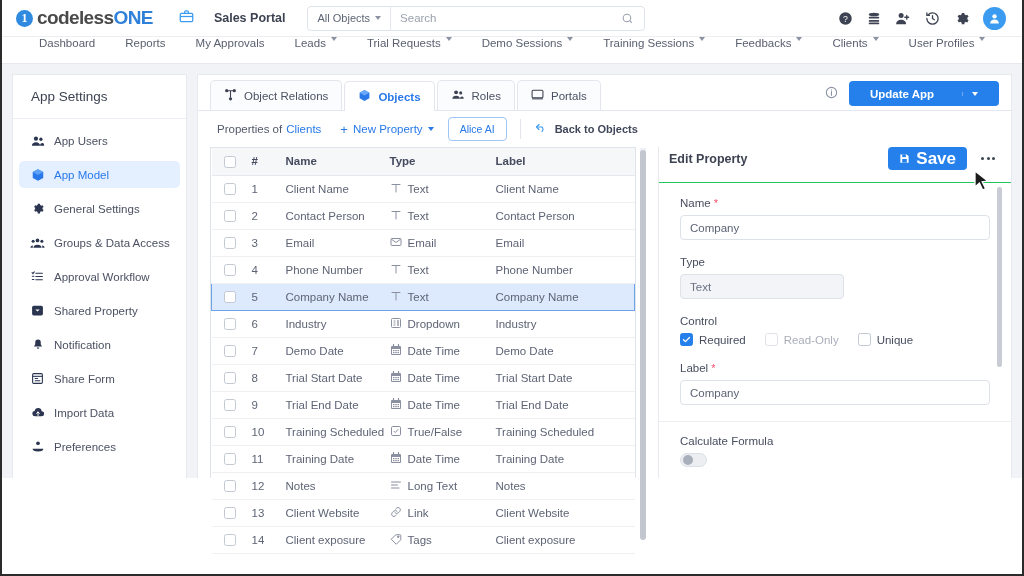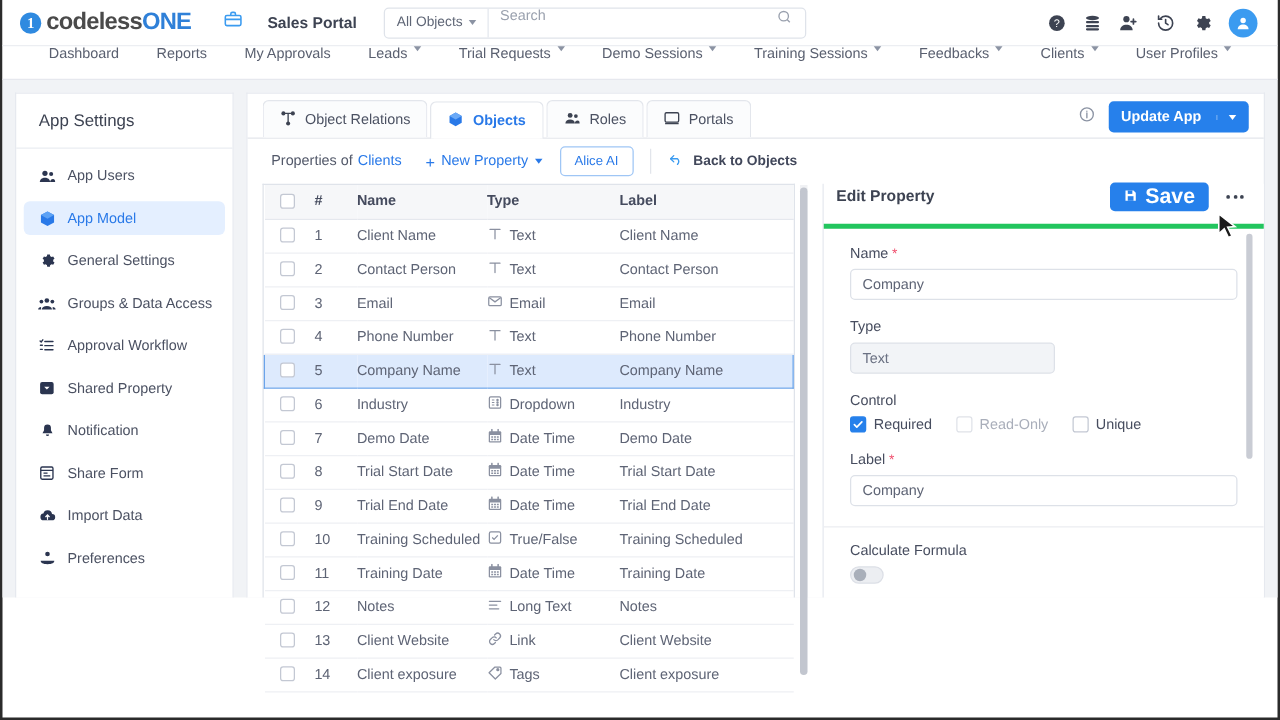--- a/index.html
+++ b/index.html
@@ -39,21 +39,21 @@
   .logo-text .b { color: #2f80d8; }
 
   .portal {
     display: flex; align-items: center; gap: 20px;
     margin-left: 26px;
   }
   .portal-name { font-size: 12.5px; font-weight: bold; color: #3d4352; }
 
   .searchwrap {
     margin-left: 22px;
-    display: flex; align-items: flex-start;
+    display: flex; align-items: center;
     height: 25px; width: 338px;
     border: 1px solid #dfe3ea; border-radius: 4px;
     background: #fff;
   }
   .allobj {
     display: flex; align-items: center; gap: 5px;
     padding: 0 9px; height: 100%;
     font-size: 11px; color: #5f6676;
     border-right: 1px solid #e4e7ee;
     white-space: nowrap;
@@ -172,21 +172,21 @@
   }
   .tabright {
     margin-left: auto; display: flex; align-items: center; gap: 11px;
     padding-right: 12px; padding-bottom: 4px;
   }
   .btn-update {
     display: flex; align-items: center;
     background: #2680eb; color: #fff;
     font-size: 11.5px; font-weight: bold;
     height: 25px; border-radius: 4px;
-    padding: 0 10px; gap: 12px;
+    padding: 0 21px; gap: 28px;
     white-space: nowrap;
   }
   .btn-update .dv {
     border-left: 1px solid rgba(255,255,255,.35);
     padding-left: 9px; display: flex; align-items: center;
   }
   .caret-w {
     width: 0; height: 0;
     border-left: 3.5px solid transparent;
     border-right: 3.5px solid transparent;
@@ -275,21 +275,21 @@
   .panel {
     flex: 1; margin-left: 22px; margin-right: 0;
     border-left: 1px solid #e6e9ef;
     display: flex; flex-direction: column;
     background: #fff;
     position: relative;
   }
   .panel-head {
     height: 36px; display: flex; align-items: center;
     padding: 0 12px 12px 10px;
-    border-bottom: 4px solid #22c55e;
+    border-bottom: 1px solid #22c55e;
   }
   .panel-title { font-size: 12.5px; font-weight: bold; color: #3d4352; }
   .panel-head .right { margin-left: auto; display: flex; align-items: center; gap: 10px; }
   .btn-save {
     display: flex; align-items: center; gap: 6px;
     background: #2680eb; color: #fff;
     font-size: 17px; font-weight: bold;
     height: 23px; border-radius: 4px; padding: 0 11px;
   }
   .dots { display: flex; gap: 2.5px; padding: 6px 4px; }

